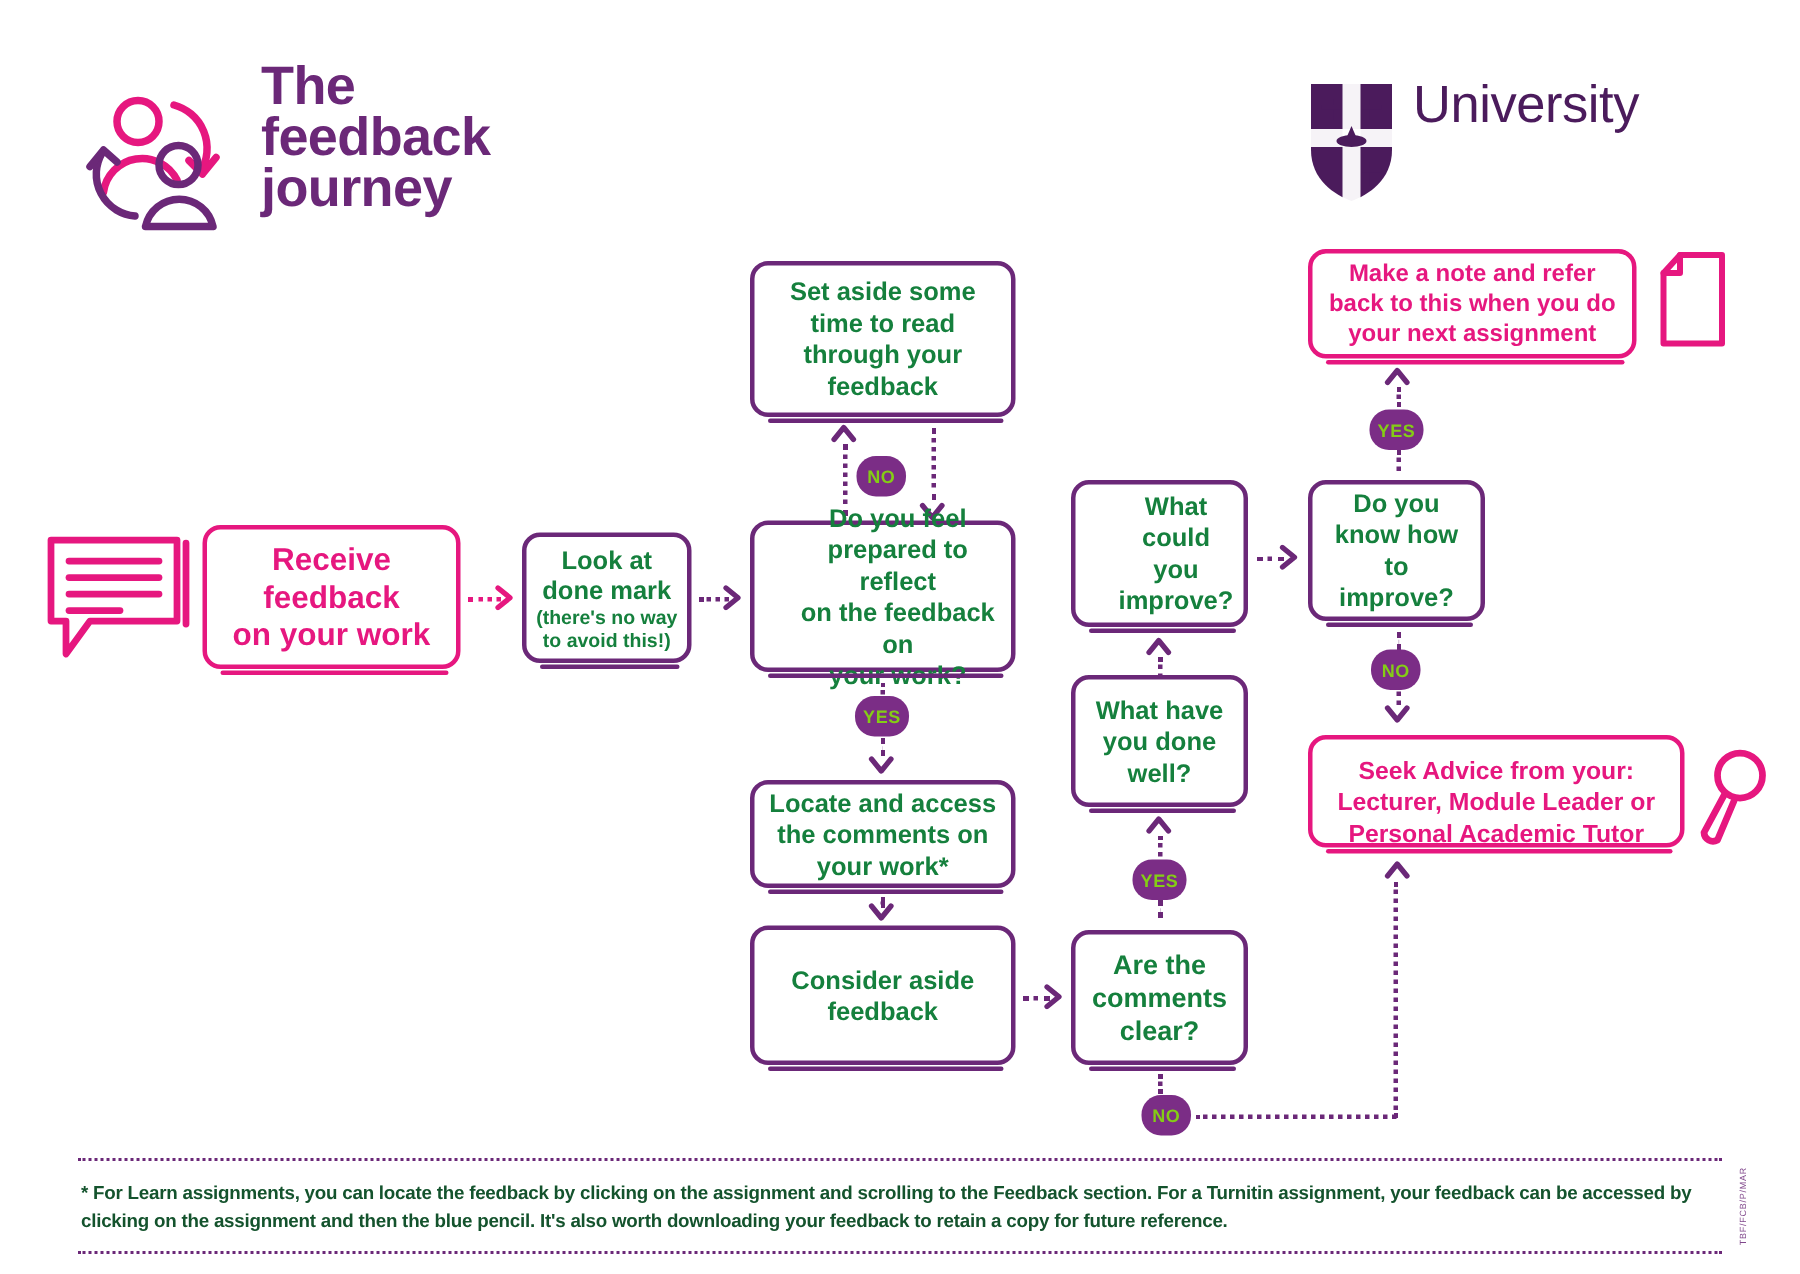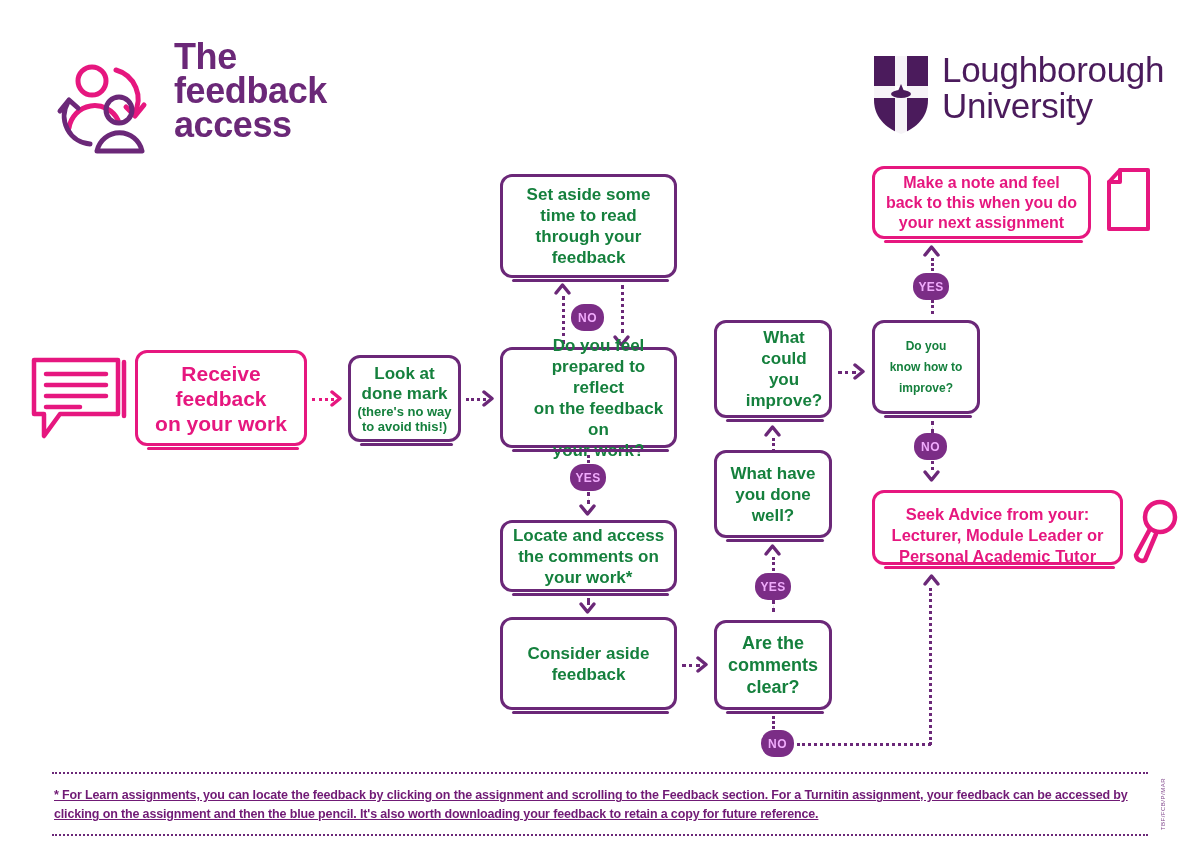--- a/index.html
+++ b/index.html
@@ -28,34 +28,34 @@
   .box .inner{padding:2px 6px;width:100%;}
   .box.pink{border-color:#E6177F;color:#E6177F;}
   
   .box::after{content:"";position:absolute;left:9px;right:5px;bottom:-7px;height:3px;
     background:#6B2878;border-radius:2px;}
   .box.pink::after{background:#E6177F;}
 
   .sub{font-size:13px;font-weight:bold;display:block;line-height:15px;}
 
   
-  .badge{position:absolute;background:#7B2D86;color:#f0abfc;border-radius:13px;
+  .badge{position:absolute;background:#7B2D86;color:#84cc16;border-radius:13px;
     font-size:12px;font-weight:bold;letter-spacing:0.4px;
     display:flex;align-items:center;justify-content:center;z-index:5;}
 
   
   .dv{position:absolute;width:0;border-left:3px dotted #6B2878;z-index:1;}
   .dh{position:absolute;height:0;border-top:3px dotted #6B2878;z-index:1;}
   .arr{position:absolute;z-index:2;}
 
   
   #footer{position:absolute;left:52px;top:772px;width:1096px;}
   .dotline{height:0;border-top:2px dotted #6B2878;width:100%;}
-  #footnote{color:#701a75;font-size:12.5px;line-height:19px;padding:12px 2px 10px 2px;
-    font-weight:bold;letter-spacing:-0.15px;text-decoration:underline;}
+  #footnote{color:#14532d;font-size:12.5px;line-height:19px;padding:12px 2px 10px 2px;
+    font-weight:bold;letter-spacing:-0.15px;}
   #sidecode{position:absolute;left:1160px;top:778px;color:#6B2878;font-size:6px;
     writing-mode:vertical-rl;transform:rotate(180deg);letter-spacing:0.5px;opacity:.85;}
 </style>
 </head>
 <body>
 
 <div id="logo-area">
   <div id="logo-mark">
     <svg viewBox="0 0 110 108" width="110" height="108">
       <g fill="none" stroke-width="5" stroke-linecap="round">
@@ -72,21 +72,21 @@
 
         <circle cx="63" cy="58" r="13" stroke="#6B2878"></circle>
 
         <path d="M41 99 a23 23 0 0 1 45 0 z" stroke="#6B2878" stroke-linejoin="round"></path>
       </g>
     </svg>
   </div>
   <div id="logo-text">
     <div>The</div>
     <div>feedback</div>
-    <div>access</div>
+    <div>journey</div>
   </div>
 </div>
 
 <div id="uni-logo">
   <div id="uni-crest">
     <svg viewBox="0 0 58 82" width="58" height="82">
       <path d="M2 2 H56 V46 C56 66 40 76 29 80 C18 76 2 66 2 46 Z" fill="#4B1B5C"></path>
       <path d="M23 2 H35 V80 H23 Z" fill="#ffffff" opacity="0.95"></path>
       <path d="M2 32 H56 V44 H2 Z" fill="#ffffff" opacity="0.95"></path>
       <g fill="#4B1B5C">
@@ -95,21 +95,20 @@
         <rect x="41" y="12" width="3" height="14"></rect>
           <rect x="36" y="16" width="13" height="3"></rect>
         <rect x="41" y="54" width="3" height="16"></rect>
           <rect x="36" y="58" width="13" height="3"></rect>
         <ellipse cx="29" cy="40" rx="10" ry="4"></ellipse>
         <path d="M29 30 l3 7 h-6 z"></path>
       </g>
     </svg>
   </div>
   <div id="uni-name">
-    <div>Loughborough</div>
     <div>University</div>
   </div>
 </div>
 
 <div style="position:absolute;left:30px;top:352px;width:100px;height:92px;">
   <svg viewBox="0 0 100 92" width="100" height="92">
     <g stroke="#E6177F" stroke-width="4.5" fill="none" stroke-linecap="round" stroke-linejoin="round">
       <path d="M4 8 H88 V62 H30 L14 84 V62 H4 Z"></path>
       <line x1="16" y1="22" x2="76" y2="22"></line>
       <line x1="16" y1="33" x2="76" y2="33"></line>
@@ -191,28 +190,28 @@
 you done
 well?</div>
 </div>
 
 <div class="box" style="left:714px;top:620px;width:118px;height:90px;font-size:18px;line-height:22px;">
   <div class="inner" style="white-space:pre-line;">Are the
 comments
 clear?</div>
 </div>
 
-<div class="box" style="left:872px;top:320px;width:108px;height:94px;font-size:12px;line-height:21px;">
+<div class="box" style="left:872px;top:320px;width:118px;height:94px;font-size:17px;line-height:21px;">
   <div class="inner" style="white-space:pre-line;">Do you
 know how to
 improve?</div>
 </div>
 
 <div class="box pink" style="left:872px;top:166px;width:219px;height:73px;font-size:16px;line-height:20px;">
-  <div class="inner" style="white-space:pre-line;">Make a note and feel
+  <div class="inner" style="white-space:pre-line;">Make a note and refer
 back to this when you do
 your next assignment</div>
 </div>
 
 <div class="box pink" style="left:872px;top:490px;width:251px;height:75px;font-size:16.5px;line-height:21px;">
   <div class="inner" style="white-space:pre-line;margin-top:16px;">Seek Advice from your:
 Lecturer, Module Leader or
 Personal Academic Tutor</div>
 </div>
 

